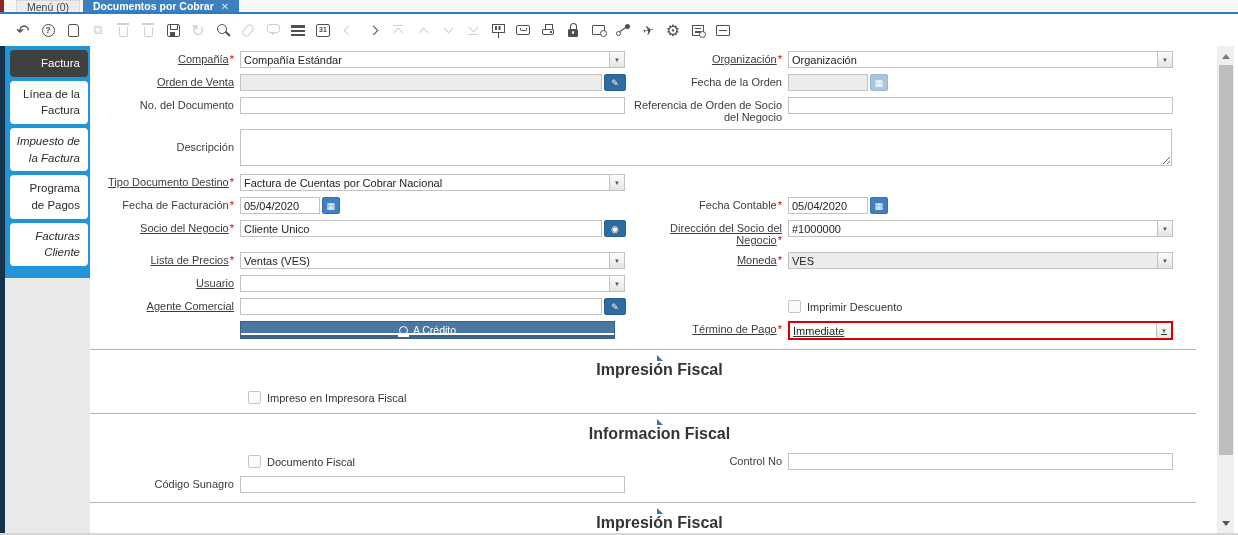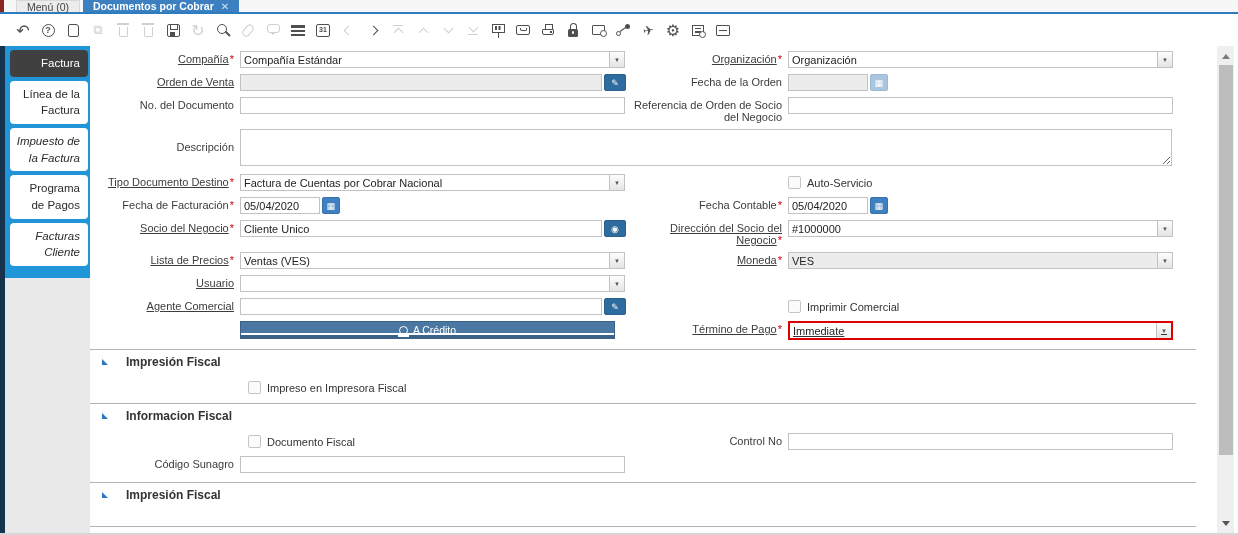--- a/index.html
+++ b/index.html
@@ -121,22 +121,22 @@
   .cbrow { display:flex; align-items:center; padding-top:2px; color:#333; }
   .cb { width:13px; height:13px; border:1px solid #c5c5c5; background:#fbfbfb; border-radius:2px;
         margin-right:6px; flex:none; display:inline-block; }
   .pl8 { padding-left:8px; }
   .credit { width:375px; height:18px; border:1px solid #3a6288; cursor:pointer;
             background:linear-gradient(#4a78a3 0 70%, #ffffff 70% 82%, #3c6288 82% 100%);
             color:#fff; font:10.5px "Liberation Sans", sans-serif; display:flex; align-items:center; justify-content:center; gap:5px; }
   .credit-icon { width:9px; height:9px; border:1.5px solid #fff; border-radius:50%; position:relative; }
   .credit-icon::after { content:''; position:absolute; left:-2px; right:-2px; bottom:-3px; height:1.5px; background:#fff; }
   .shr { border-top:1px solid #b3b3b3; margin:9px 21px 0 0; }
-  .shead { display:flex; align-items:center; gap:18px; padding:5px 0 10px 12px;
-           font-weight:bold; font-size:12px; color:#333; }
+  .shead { display:flex; align-items:center; gap:0; padding:5px 0 10px 12px;
+           font-weight:bold; font-size:16px; color:#333;flex-direction:column; }
   .tri { width:0; height:0; border-bottom:6px solid #2b78c0; border-right:6px solid transparent; flex:none; }
 
   
   .vscroll { width:17px; flex:none; background:#efefef; position:relative; margin-right:4px; }
   .sb-up, .sb-down { position:absolute; left:0; width:17px; height:16px; display:flex; align-items:center; justify-content:center; }
   .sb-up { top:2px; } .sb-down { bottom:2px; }
   .sb-up::after { content:''; border:4px solid transparent; border-bottom:5px solid #7a7a7a; margin-top:-4px; }
   .sb-down::after { content:''; border:4px solid transparent; border-top:5px solid #555; margin-bottom:-4px; }
   .sb-thumb { position:absolute; left:1.5px; top:19px; width:14px; height:390px; background:#bdbdbd; }
 </style>
@@ -320,26 +320,20 @@
 
       <div class="row">
         <label class="l1 u req"><span class="lt">Tipo Documento Destino</span><em class="ast">*</em></label>
         <div class="f1">
             <div class="combo w385">
               <input value="Factura de Cuentas por Cobrar Nacional" style="">
               <span class="dbtn"></span>
             </div>
           </div>
         <label class="l2"></label>
-        <div class="f2">
-            <span class="cbrow">
-              <span class="cb"></span>
-              <span>Auto-Servicio</span>
-            </span>
-          </div>
       </div>
 
       <div class="row">
         <label class="l1 req"><span class="lt">Fecha de Facturación</span><em class="ast">*</em></label>
         <div class="f1">
             <input class="tinput w80" value="05/04/2020" style="">
             <span class="calbtn">
               <span>▦</span>
             </span>
           </div>
@@ -401,21 +395,21 @@
         <div class="f1">
             <input class="tinput w360" value="" style="">
             <span class="bluebtn">
               <span>✎</span>
             </span>
           </div>
         <label class="l2"></label>
         <div class="f2">
             <span class="cbrow">
               <span class="cb"></span>
-              <span>Imprimir Comercial</span>
+              <span>Imprimir Descuento</span>
             </span>
           </div>
       </div>
 
       <div class="row">
         <label class="l1"></label>
         <div class="f1">
             <button class="credit">
               <span class="credit-icon"></span>
               <span>A Crédito</span>

